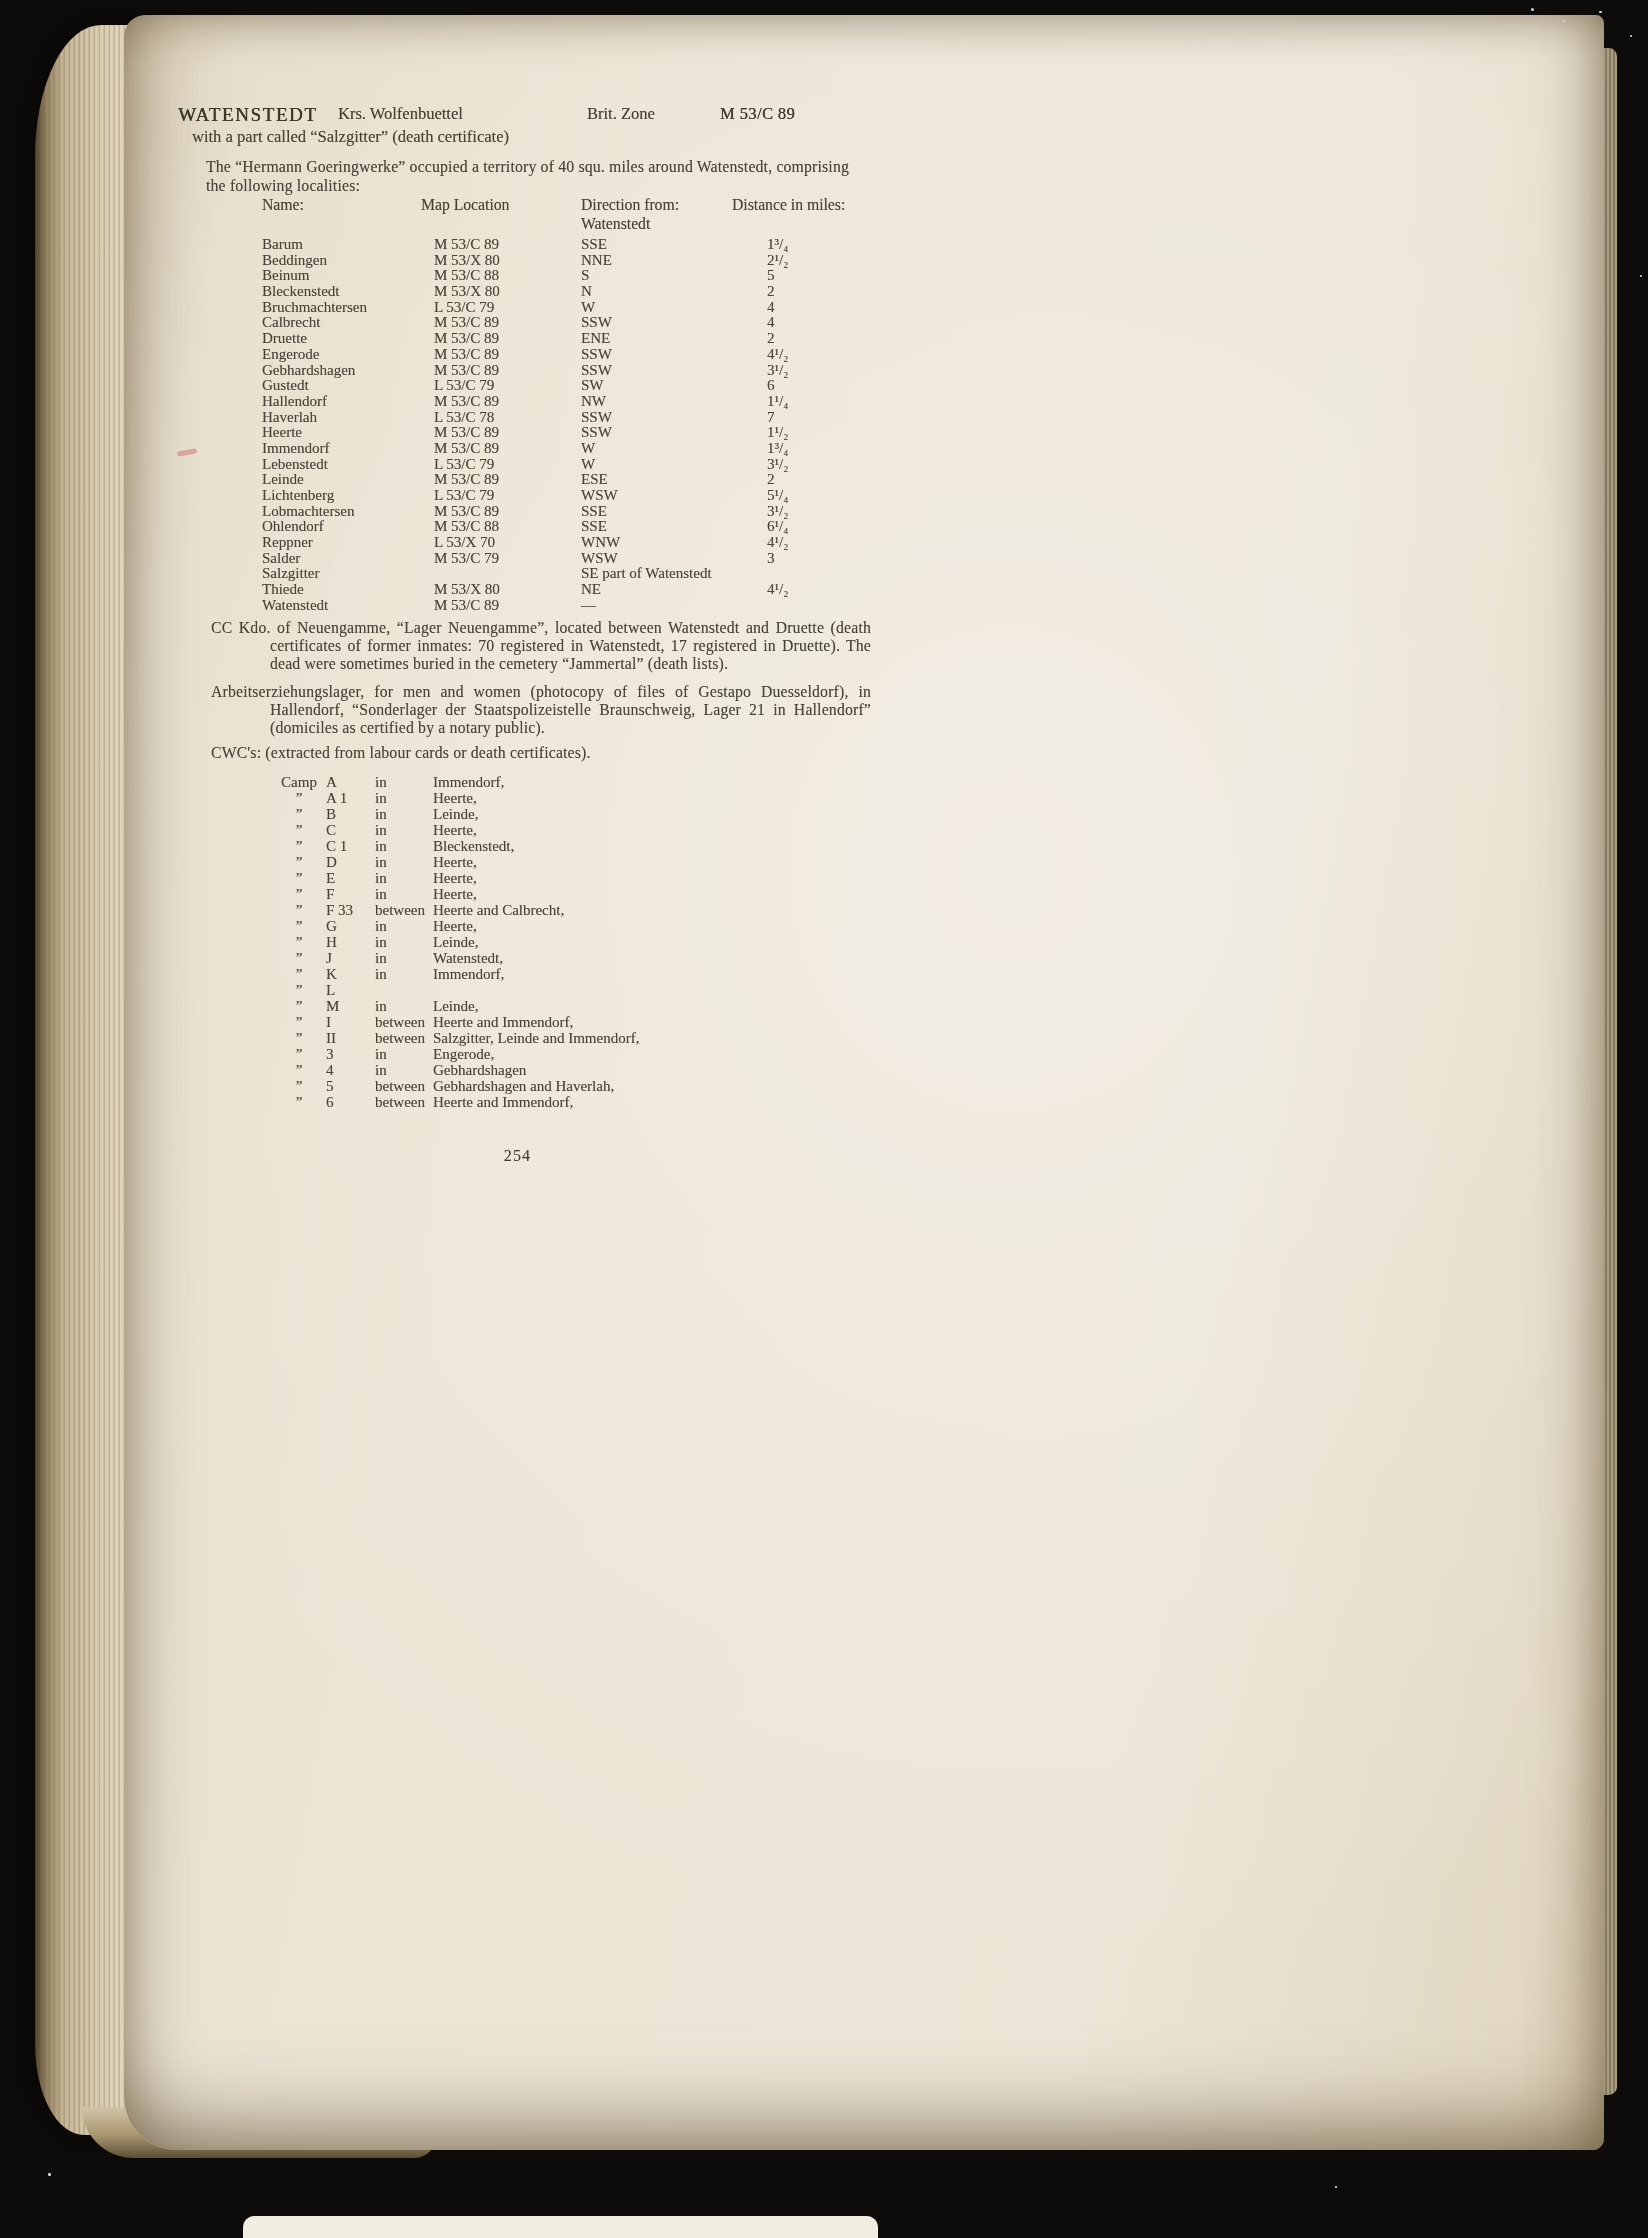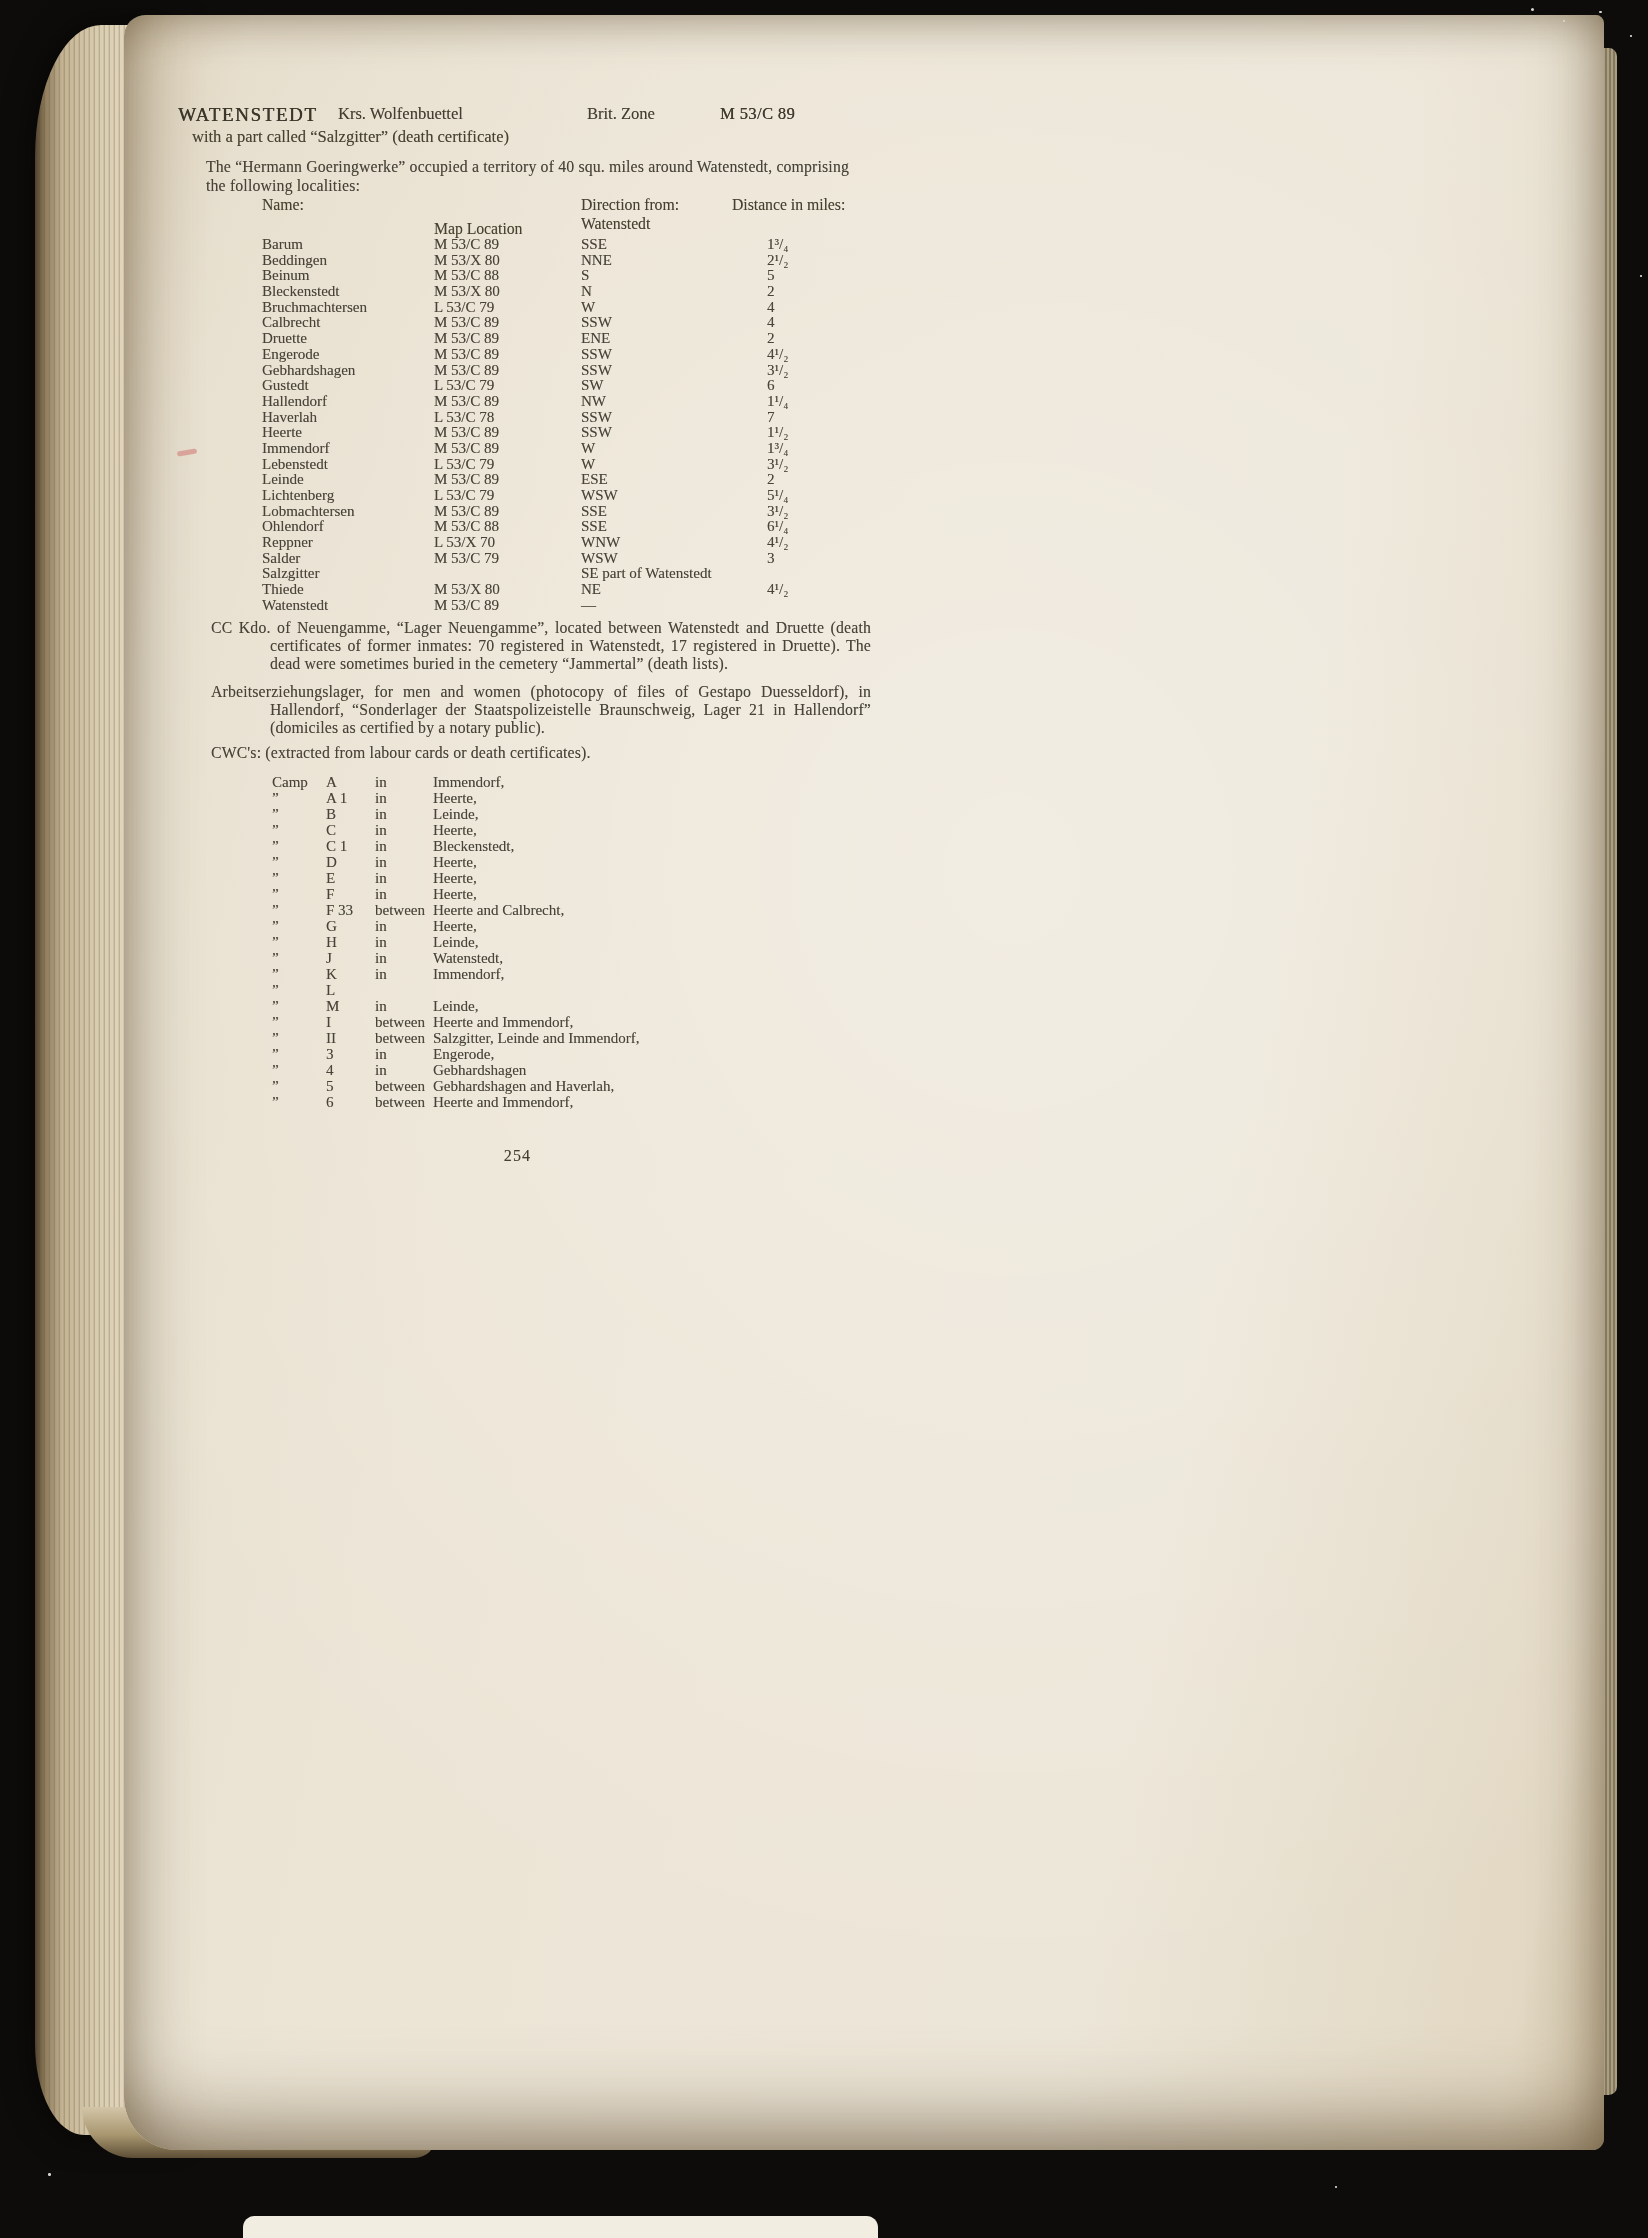--- a/index.html
+++ b/index.html
@@ -74,21 +74,21 @@
   .subheader { position:absolute; left:68px; top:112px; font-size:16.5px; white-space:nowrap; color:#45412f; }
 
   .intro {
     position:absolute; left:82px; top:142px; width:643px;
     font-size:15.7px; line-height:19px; text-align:justify; letter-spacing:0.2px;
   }
 
   
   .loc-head { position:absolute; left:138px; top:181px; width:643px; height:40px; font-size:15.7px; color:#45412f; }
   .loc-head span { position:absolute; white-space:nowrap; }
-  .lh-name { left:0; }  .lh-map { left:172px;margin-top:24px; }  .lh-dir { left:319px; }  .lh-dir2 { left:319px; top:19px; }  .lh-dist { left:470px; }
+  .lh-name { left:0; }  .lh-map { left:159px; }  .lh-dir { left:319px; }  .lh-dir2 { left:319px; top:19px; }  .lh-dist { left:470px; }
 
   .loc-rows { position:absolute; left:138px; top:222px; }
   .loc-row { display:flex; height:15.7px; line-height:15.7px; font-size:15px; white-space:nowrap; }
   .c-name { width:172px; }
   .c-map  { width:147px; }
   .c-dir  { width:151px; }
   .c-dist { width:124px; padding-left:35px; }
 
   
   .note {
@@ -96,21 +96,21 @@
     padding-left:59px; text-indent:-59px;
     font-size:15.7px; line-height:18px; text-align:justify; letter-spacing:0.2px;
   }
   .note-cckdo   { top:604px; }
   .note-arbeits { top:668px; }
   .note-cwc     { top:729px; padding-left:0; text-indent:0; text-align:left; white-space:nowrap; }
 
   
   .camps { position:absolute; left:148px; top:759px; }
   .camp-row { display:flex; height:16px; line-height:16px; font-size:15px; white-space:nowrap; }
-  .cp  { width:54px; text-align:left; }
+  .cp  { width:54px; text-align:center; }
   .cid { width:49px; }
   .crel{ width:58px; }
   .cloc{ }
 
   .folio { position:absolute; left:64px; top:1132px; width:659px; text-align:center; font-size:16px; letter-spacing:1.2px; color:#443f2f; }
 </style>
 </head>
 <body>
 
 <div class="scene">

